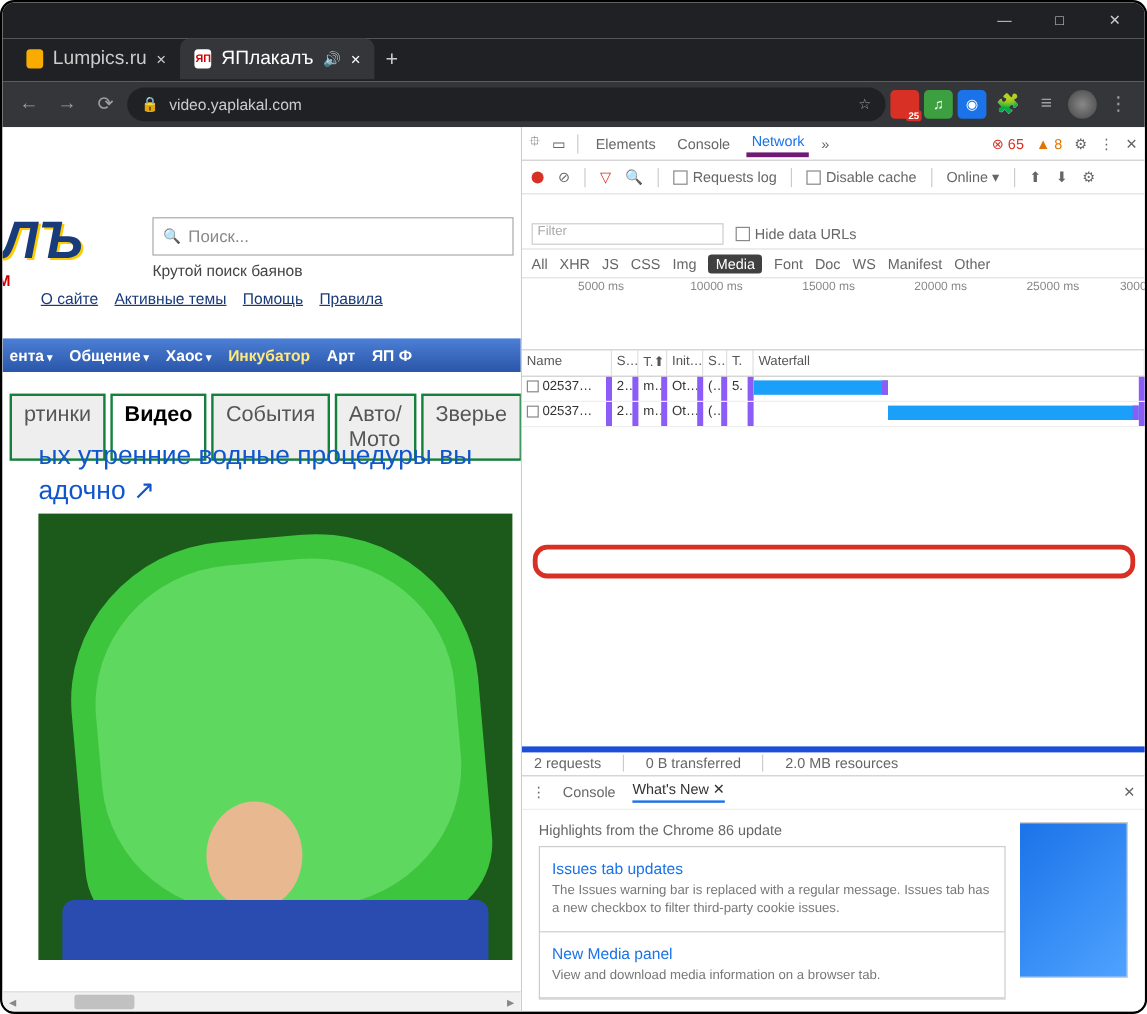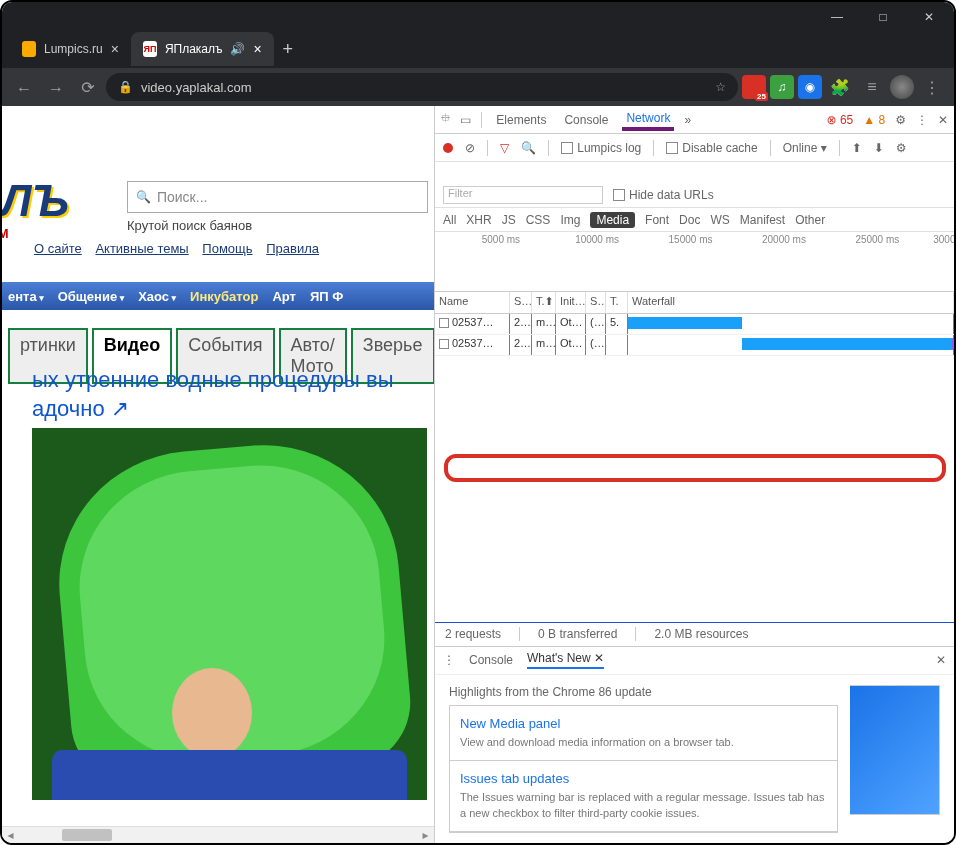--- a/index.html
+++ b/index.html
@@ -3,21 +3,21 @@
 <meta charset="utf-8">
 <style>
 * { box-sizing: border-box; margin: 0; padding: 0; }
 body { font-family: "Segoe UI", Arial, sans-serif; font-size: 12px; width: 956px; height: 845px; overflow: hidden; background: #fff; position: relative; border: 2px solid #000; border-radius: 12px; }
 .titlebar { height: 30px; background: #202124; display: flex; justify-content: flex-end; align-items: center; padding: 0 2px; }
 .titlebar .btn { width: 46px; height: 30px; display: flex; align-items: center; justify-content: center; color: #ccc; cursor: pointer; }
 .tabstrip { height: 36px; background: #202124; display: flex; align-items: flex-start; padding: 0 8px; }
 .tab { height: 34px; display: flex; align-items: center; padding: 0 12px; gap: 8px; color: #ccc; border-radius: 8px 8px 0 0; cursor: pointer; max-width: 220px; }
 .tab.active { background: #35363a; color: #fff; }
 .tab .favicon { width: 14px; height: 16px; border-radius: 3px; }
-.tab .title { flex: 1; white-space: nowrap; overflow: hidden; text-overflow: ellipsis; font-size: 12px; }
+.tab .title { flex: 1; white-space: nowrap; overflow: hidden; text-overflow: ellipsis; font-size: 16px; }
 .tab .close { font-size: 14px; }
 .newtab { width: 28px; height: 28px; display: flex; align-items: center; justify-content: center; color: #ccc; cursor: pointer; margin-top: 3px; font-size: 18px; }
 .addrbar { height: 38px; background: #35363a; display: flex; align-items: center; padding: 0 8px; gap: 4px; }
 .navbtn { width: 28px; height: 28px; display: flex; align-items: center; justify-content: center; color: #9aa0a6; cursor: pointer; font-size: 16px; }
 .omnibox { flex: 1; height: 28px; background: #202124; border-radius: 14px; display: flex; align-items: center; padding: 0 12px; gap: 8px; color: #ccc; }
 .omnibox .lock { color: #9aa0a6; }
 .omnibox .url { flex: 1; font-size: 13px; }
 .omnibox .star { color: #9aa0a6; }
 .exticon { width: 24px; height: 24px; display: flex; align-items: center; justify-content: center; cursor: pointer; border-radius: 4px; position: relative; }
 .ext-red { background: #d93025; color: #fff; font-size: 8px; font-weight: bold; }
@@ -72,26 +72,26 @@
 .filterin { width: 160px; height: 18px; border: 1px solid #ccc; padding: 0 4px; font-size: 11px; color: #aaa; }
 .typebar { height: 24px; border-bottom: 1px solid #e0e0e0; display: flex; align-items: center; padding: 0 8px; gap: 10px; font-size: 12px; color: #666; }
 .typebar .sel { background: #404040; color: #fff; padding: 1px 6px; border-radius: 3px; }
 .typebar span { cursor: pointer; }
 .cookiebar { height: 24px; border-bottom: 1px solid #e0e0e0; display: flex; align-items: center; padding: 0 8px; gap: 16px; font-size: 12px; color: #666; }
 .timeline { height: 60px; border-bottom: 1px solid #ccc; position: relative; font-size: 10px; color: #888; }
 .timeline .tick { position: absolute; top: 2px; }
 .nhead { height: 22px; border-bottom: 1px solid #ccc; display: flex; font-size: 11px; color: #555; }
 .nhead div { border-right: 1px solid #e0e0e0; padding: 3px 4px; overflow: hidden; }
 .nrow { height: 21px; display: flex; font-size: 11px; color: #333; border-bottom: 1px solid #efefef; }
-.nrow div { border-right: 1px solid #8b5cf6; padding: 2px 4px; overflow: hidden; white-space: nowrap; }
+.nrow div { border-right: 5px solid #8b5cf6; padding: 2px 4px; overflow: hidden; white-space: nowrap; }
 .c-name{width:75px}.c-s{width:22px}.c-t{width:24px}.c-i{width:30px}.c-sz{width:20px}.c-tm{width:22px}.c-wf{flex:1;position:relative}
 .wfbar { position: absolute; top: 3px; height: 12px; background: #1aa0f8; }
 .hil { position: absolute; border: 4px solid #d93025; border-radius: 12px; left: 442px; right: 8px; height: 28px; pointer-events: none; }
 .nlist { flex: 1; position: relative; }
-.status { height: 24px; border-top: 1px solid #1d4ed8; display: flex; align-items: center; padding: 0 10px; gap: 18px; font-size: 12px; color: #666; }
+.status { height: 24px; border-top: 5px solid #1d4ed8; display: flex; align-items: center; padding: 0 10px; gap: 18px; font-size: 12px; color: #666; }
 .status .sep { border-left: 1px solid #ccc; height: 14px; }
 .drawer { border-top: 1px solid #ccc; }
 .drawertabs { height: 28px; display: flex; align-items: center; padding: 0 8px; gap: 14px; color: #666; font-size: 12px; border-bottom: 1px solid #eee; }
 .drawertabs .act { border-bottom: 2px solid #1a73e8; color: #333; padding-bottom: 2px; }
 .drawertabs .x { cursor: pointer; }
 .drawertabs .push { margin-left: auto; }
 .drawercontent { padding: 10px 14px; font-size: 12px; color: #666; display: flex; gap: 12px; }
 .cards { border: 1px solid #ccc; margin-top: 6px; }
 .card { padding: 10px; border-bottom: 1px solid #ccc; }
 .card h4 { color: #1a73e8; font-size: 13px; font-weight: normal; margin-bottom: 4px; cursor: pointer; }
@@ -210,21 +210,21 @@
     </div>
     <div class="netbar">
       <span class="rec"></span>
       <span class="ic">⊘</span>
       <span class="sep"></span>
       <span class="ic" style="color:#d93025">▽</span>
       <span class="ic">🔍</span>
       <span class="sep"></span>
       <span class="chip">
           <span class="chk"></span>
-          <span>Lumpics log</span>
+          <span>Requests log</span>
         </span>
       <span class="sep"></span>
       <span class="chip">
           <span class="chk"></span>
           <span>Disable cache</span>
         </span>
       <span class="sep"></span>
       <span><span>Online</span> <span>▾</span></span>
       <span class="sep"></span>
       <span class="ic">⬆</span>
@@ -304,26 +304,26 @@
         <span class="x">⋮</span>
         <span>Console</span>
         <span class="act"><span>What's New</span> <span class="x">✕</span></span>
         <span class="push x">✕</span>
       </div>
       <div class="drawercontent">
         <div class="fleft">
           <div>Highlights from the Chrome 86 update</div>
           <div class="cards">
             <div class="card">
+              <h4>Issues tab updates</h4>
+              <p>The Issues warning bar is replaced with a regular message. Issues tab has a new checkbox to filter third-party cookie issues.</p>
+            </div>
+            <div class="card">
               <h4>New Media panel</h4>
               <p>View and download media information on a browser tab.</p>
-            </div>
-            <div class="card">
-              <h4>Issues tab updates</h4>
-              <p>The Issues warning bar is replaced with a regular message. Issues tab has a new checkbox to filter third-party cookie issues.</p>
             </div>
           </div>
         </div>
         <div class="promo"></div>
       </div>
     </div>
   </div>
 </div>
 
 <div class="hil" style="top:452px"></div>

